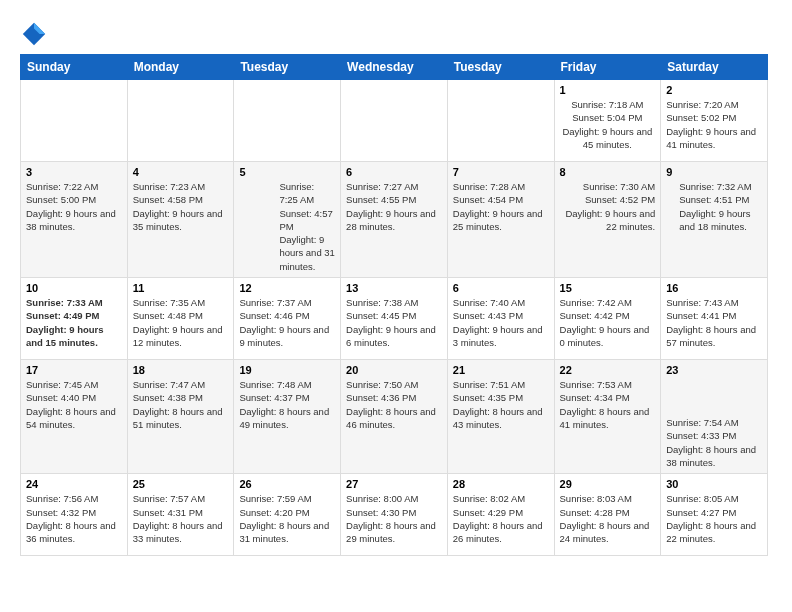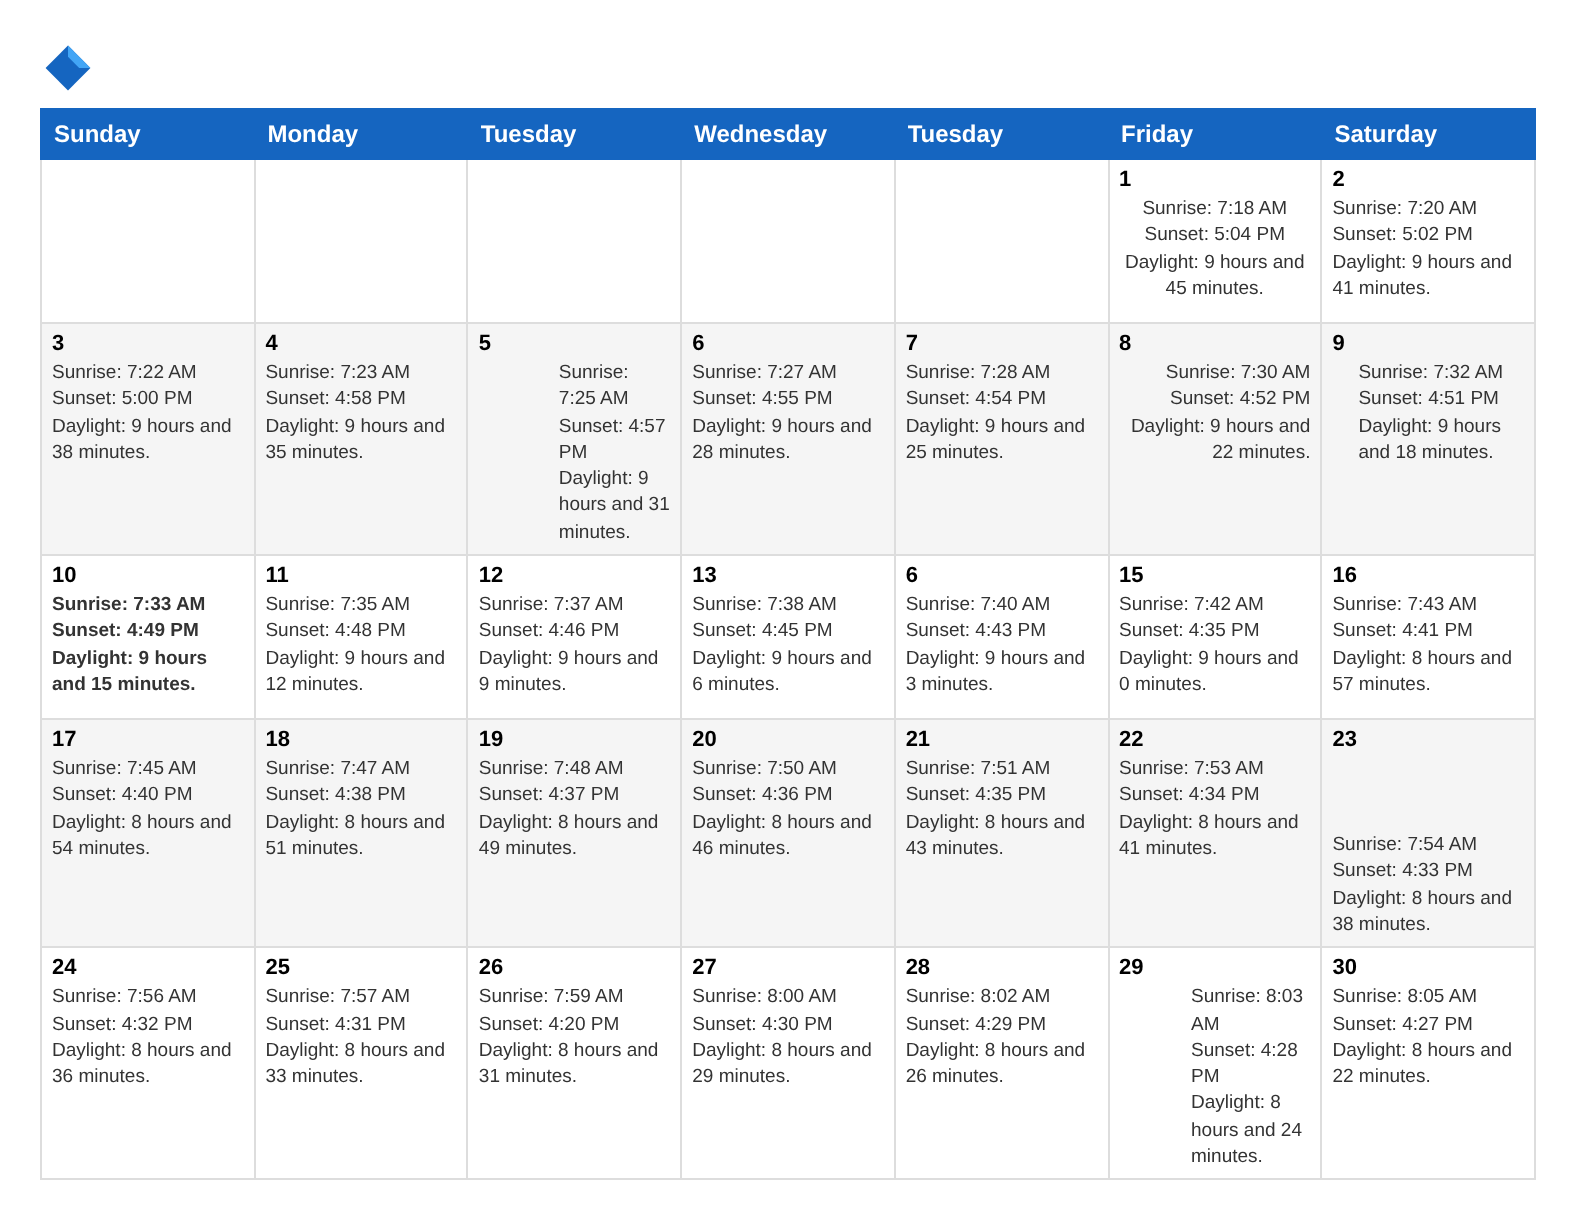--- a/index.html
+++ b/index.html
@@ -217,21 +217,21 @@
           </td>
           <td>
             <span class="day-num">6</span>
             <div class="day-info" style="white-space: pre-line;">Sunrise: 7:40 AM
 Sunset: 4:43 PM
 Daylight: 9 hours and 3 minutes.</div>
           </td>
           <td>
             <span class="day-num">15</span>
             <div class="day-info" style="white-space: pre-line;">Sunrise: 7:42 AM
-Sunset: 4:35 PM
+Sunset: 4:42 PM
 Daylight: 9 hours and 0 minutes.</div>
           </td>
           <td>
             <span class="day-num">16</span>
             <div class="day-info" style="white-space: pre-line;">Sunrise: 7:43 AM
 Sunset: 4:41 PM
 Daylight: 8 hours and 57 minutes.</div>
           </td>
         </tr>
         <tr>
@@ -304,21 +304,21 @@
 Daylight: 8 hours and 29 minutes.</div>
           </td>
           <td>
             <span class="day-num">28</span>
             <div class="day-info" style="white-space: pre-line;">Sunrise: 8:02 AM
 Sunset: 4:29 PM
 Daylight: 8 hours and 26 minutes.</div>
           </td>
           <td>
             <span class="day-num">29</span>
-            <div class="day-info" style="white-space: pre-line; margin-left: 36px;">Sunrise: 8:03 AM
+            <div class="day-info" style="white-space: pre-line;">Sunrise: 8:03 AM
 Sunset: 4:28 PM
 Daylight: 8 hours and 24 minutes.</div>
           </td>
           <td>
             <span class="day-num">30</span>
             <div class="day-info" style="white-space: pre-line;">Sunrise: 8:05 AM
 Sunset: 4:27 PM
 Daylight: 8 hours and 22 minutes.</div>
           </td>
         </tr>

